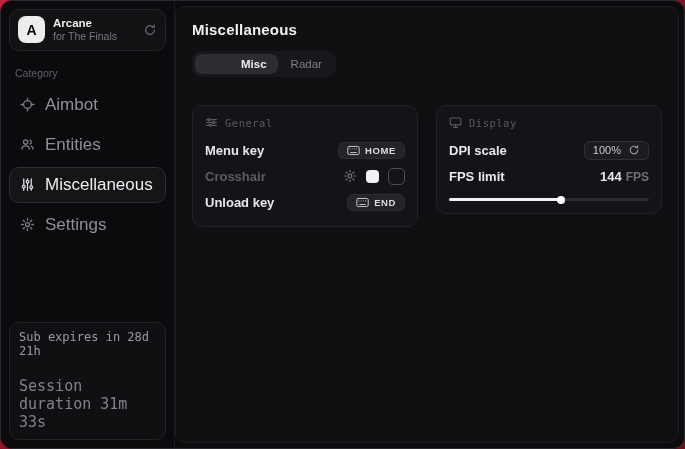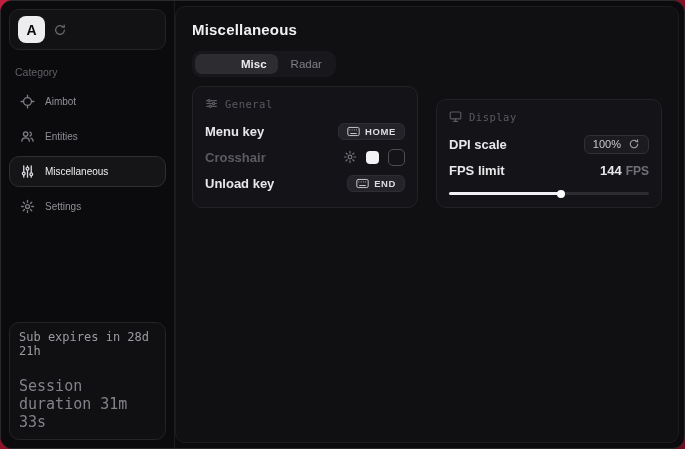--- a/index.html
+++ b/index.html
@@ -22,21 +22,21 @@
   .app-sub  { color:#77777e; font-size:10.5px; }
   .icon { display:inline-flex; align-items:center; justify-content:center; }
   .icon svg { display:block; }
   .hdr-refresh { color:#6b6b72; }
 
   .category { color:#606067; font-size:10.5px; margin:16px 6px 8px; }
 
   .nav { display:flex; flex-direction:column; gap:4px; }
   .nav-item { display:flex; align-items:center; gap:10px; padding:7px 10px;
               border:1px solid transparent; border-radius:10px; color:#8f8f97;
-              font-size:10px; cursor:pointer; }
+              font-size:17px; cursor:pointer; }
   .nav-item .icon { color:#7c7c84; }
   .nav-item.active { color:#ededf0; border-color:#2e2e33; background:#151518; }
   .nav-item.active .icon { color:#d8d8dd; }
 
   .spacer { flex:1; }
   .footer-card { border:1px solid #242428; border-radius:10px; padding:7px 9px 8px;
                  background:#101013; }
   .sub-line1 { font-family:"DejaVu Sans Mono", monospace; font-size:12px; color:#9a9aa1; }
   .sub-line2 { font-family:"DejaVu Sans Mono", monospace; font-size:15px; font-weight:400;
                color:#82828a; margin-top:19px; }
@@ -44,21 +44,21 @@
   
   .main { flex:1; margin:5px 5px 5px 0; background:#101013; border:1px solid #1d1d21;
           border-radius:10px; padding:14px 16px; }
   .page-title { color:#f0f0f2; font-size:15px; font-weight:700; letter-spacing:.2px; }
   .tabs { display:inline-flex; gap:2px; margin-top:13px; background:#18181c;
           border-radius:9px; padding:3px; }
   .tab { border:none; background:transparent; color:#7f7f88; font-size:11.5px;
          font-family:inherit; padding:4px 11px; border-radius:7px; cursor:pointer; }
   .tab.active { background:#2c2c31; color:#ededf0; font-weight:600;padding-left:46px; }
 
-  .cards { display:flex; gap:18px; margin-top:9px; align-items:flex-end; }
+  .cards { display:flex; gap:18px; margin-top:28px; align-items:flex-start; }
   .card { flex:1; background:#141418; border:1px solid #222227; border-radius:10px;
           padding:10px 12px 12px; }
   .card-head { display:flex; align-items:center; gap:7px; color:#595960;
                font-family:"DejaVu Sans Mono", monospace; font-size:10.5px;
                letter-spacing:.5px; margin-bottom:9px; }
   .row { display:flex; align-items:center; justify-content:space-between; min-height:24px; }
   .row + .row { margin-top:2px; }
   .row-label { color:#e8e8eb; font-size:13px; font-weight:600; }
   .row-label.dim { color:#5b5b62; }
 
@@ -91,20 +91,24 @@
 </head>
 <body>
 
 <div class="stage">
   <div class="window">
 
     <aside class="sidebar">
 
       <div class="profile-card">
         <div class="logo">A</div>
+        <div class="profile-text">
+          <div class="app-name">Arcane</div>
+          <div class="app-sub">for The Finals</div>
+        </div>
         <span class="icon hdr-refresh">
           <svg width="14" height="14" viewBox="0 0 16 16" fill="none" stroke="currentColor" stroke-width="1.4" stroke-linecap="round">
             <path d="M13 8a5 5 0 1 1-1.4-3.5"></path>
               <path d="M12.8 2.4v2.4h-2.4"></path>
           </svg>
         </span>
       </div>
 
       <div class="category">Category</div>
 

